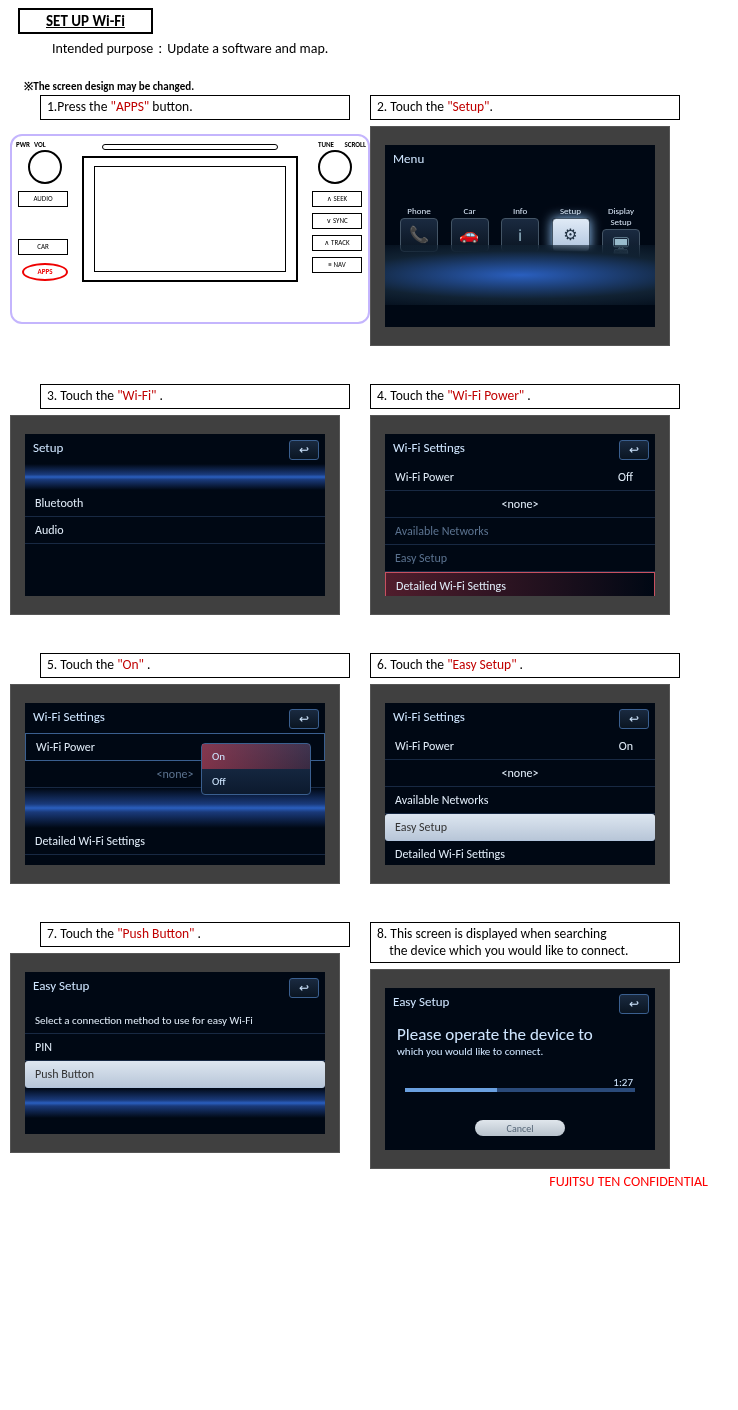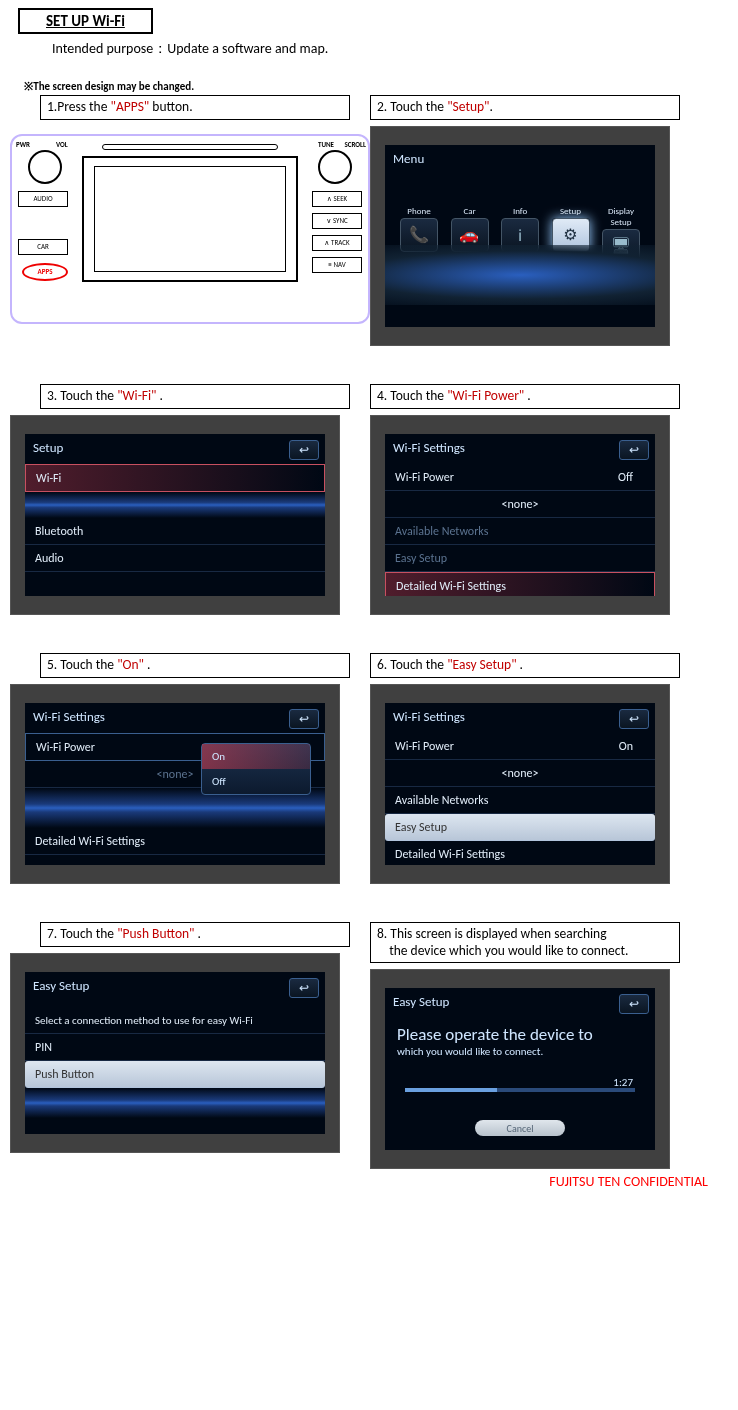--- a/index.html
+++ b/index.html
@@ -228,21 +228,21 @@
 <div class="grid">
   <div class="cell">
     <div class="caption-box">
       <span>1.Press the </span><span class="hl">"APPS"</span><span> button.</span>
     </div>
     <div class="hw" style="margin-left:-30px;">
       <div class="hw-slot"></div>
       <div class="hw-knob k1"></div>
       <div class="hw-knob k2"></div>
       <span class="hw-label" style="left:4px;top:4px;">PWR</span>
-      <span class="hw-label" style="left:44px;top:4px;text-align:center;">VOL</span>
+      <span class="hw-label" style="left:22px;top:4px;text-align:center;">VOL</span>
       <span class="hw-label" style="right:34px;top:4px;">TUNE</span>
       <span class="hw-label" style="right:2px;top:4px;">SCROLL</span>
       <div class="hw-screen"></div>
       <div class="hw-btn-col hw-left">
         <div class="hw-btn">AUDIO</div>
         <div style="height:20px;"></div>
         <div class="hw-btn">CAR</div>
       </div>
       <div class="hw-apps">
         <span>APPS</span>
@@ -285,21 +285,20 @@
   <div class="cell">
     <div class="caption-box">
       <span>3. Touch the </span><span class="hl">"Wi-Fi"</span><span> .</span>
     </div>
     <div class="shot-wrap">
       <div class="shot" style="margin-left:-30px;height:200px;width:330px;">
         <div class="shot-inner">
           <div class="sh-title">Setup</div>
           <div class="back-btn">↩</div>
           <div style="margin-top:30px;">
-            <div class="row-item hl">Wi-Fi</div>
             <div class="row-glow"></div>
             <div class="row-item">Bluetooth</div>
             <div class="row-item">Audio</div>
           </div>
         </div>
       </div>
     </div>
   </div>
 
   <div class="cell right">

